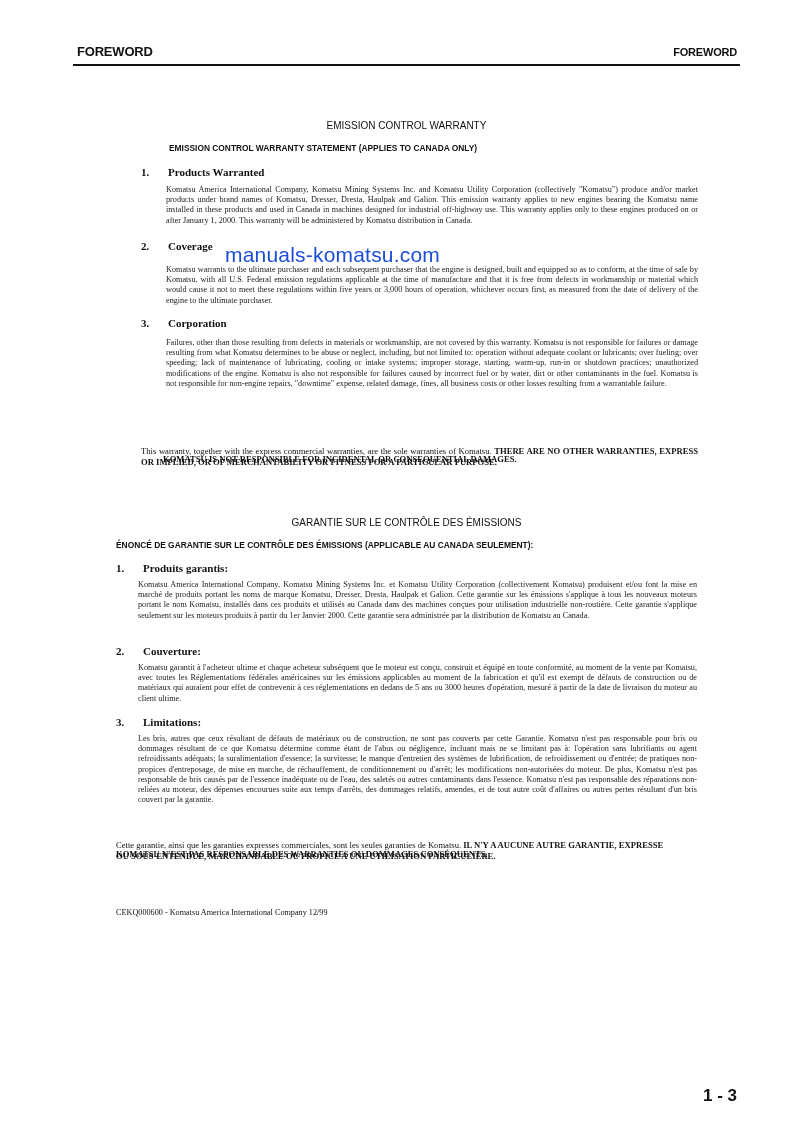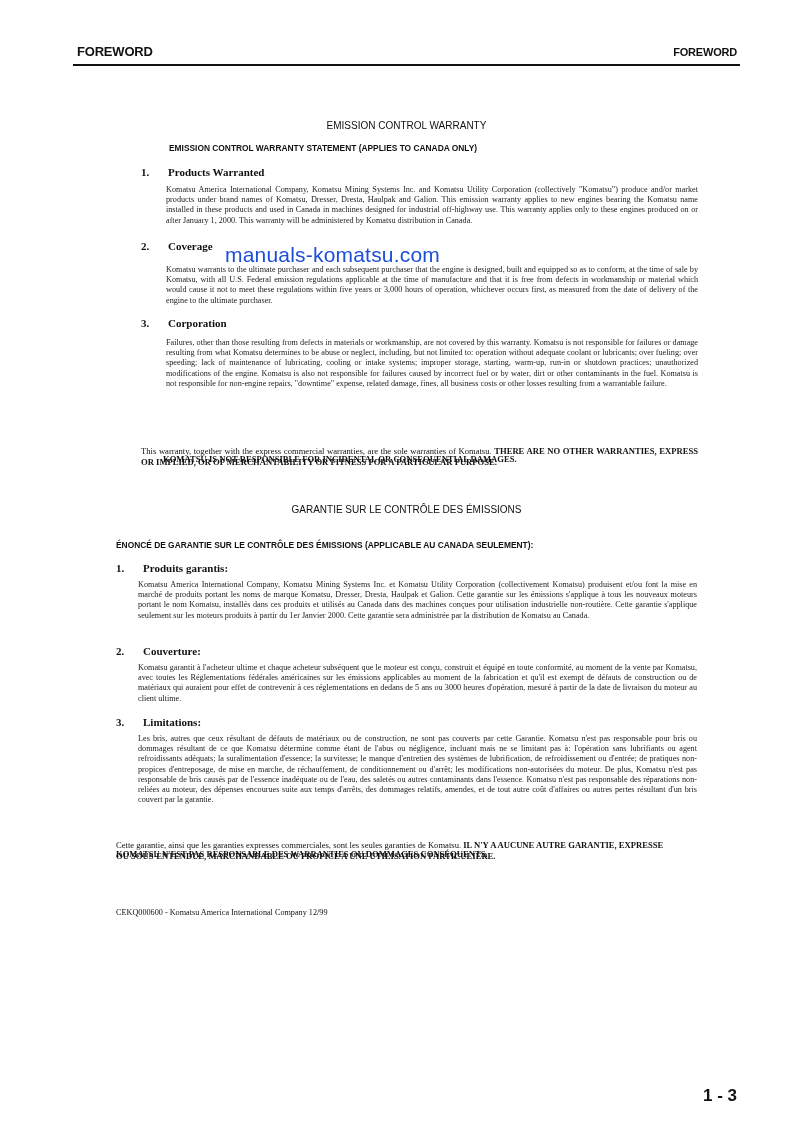--- a/index.html
+++ b/index.html
@@ -45,21 +45,21 @@
   <span class="num">3.</span><span>Corporation</span>
 </div>
 <div class="para" style="left:166px; top:338px; width:532px;">Failures, other than those resulting from defects in materials or workmanship, are not covered by this warranty. Komatsu is not responsible for failures or damage resulting from what Komatsu determines to be abuse or neglect, including, but not limited to: operation without adequate coolant or lubricants; over fueling; over speeding; lack of maintenance of lubricating, cooling or intake systems; improper storage, starting, warm-up, run-in or shutdown practices; unauthorized modifications of the engine. Komatsu is also not responsible for failures caused by incorrect fuel or by water, dirt or other contaminants in the fuel. Komatsu is not responsible for non-engine repairs, "downtime" expense, related damage, fines, all business costs or other losses resulting from a warrantable failure.</div>
 
 <div class="bold-line" style="left:163px; top:424px;">KOMATSU IS NOT RESPONSIBLE FOR INCIDENTAL OR CONSEQUENTIAL DAMAGES.</div>
 <div class="closing" style="left:141px; top:446px; width:557px;">
   <span>This warranty, together with the express commercial warranties, are the sole warranties of Komatsu.</span>
   <b>THERE ARE NO OTHER WARRANTIES, EXPRESS OR IMPLIED, OR OF MERCHANTABILITY OR FITNESS FOR A PARTICULAR PURPOSE.</b>
 </div>
 
-<div class="sans-title" style="top:504px; padding-left:20px;">GARANTIE SUR LE CONTRÔLE DES ÉMISSIONS</div>
+<div class="sans-title" style="top:517px; padding-left:20px;">GARANTIE SUR LE CONTRÔLE DES ÉMISSIONS</div>
 <div class="sans-sub" style="left:116px; top:540px;">ÉNONCÉ DE GARANTIE SUR LE CONTRÔLE DES ÉMISSIONS (APPLICABLE AU CANADA SEULEMENT):</div>
 
 <div class="sec-head" style="left:116px; top:562px;">
   <span class="num">1.</span><span>Produits garantis:</span>
 </div>
 <div class="para" style="left:138px; top:580px; width:559px;">Komatsu America International Company, Komatsu Mining Systems Inc. et Komatsu Utility Corporation (collectivement Komatsu) produisent et/ou font la mise en marché de produits portant les noms de marque Komatsu, Dresser, Dresta, Haulpak et Galion. Cette garantie sur les émissions s'applique à tous les nouveaux moteurs portant le nom Komatsu, installés dans ces produits et utilisés au Canada dans des machines conçues pour utilisation industrielle non-routière. Cette garantie s'applique seulement sur les moteurs produits à partir du 1er Janvier 2000. Cette garantie sera administrée par la distribution de Komatsu au Canada.</div>
 
 <div class="sec-head" style="left:116px; top:645px;">
   <span class="num">2.</span><span>Couverture:</span>
 </div>

